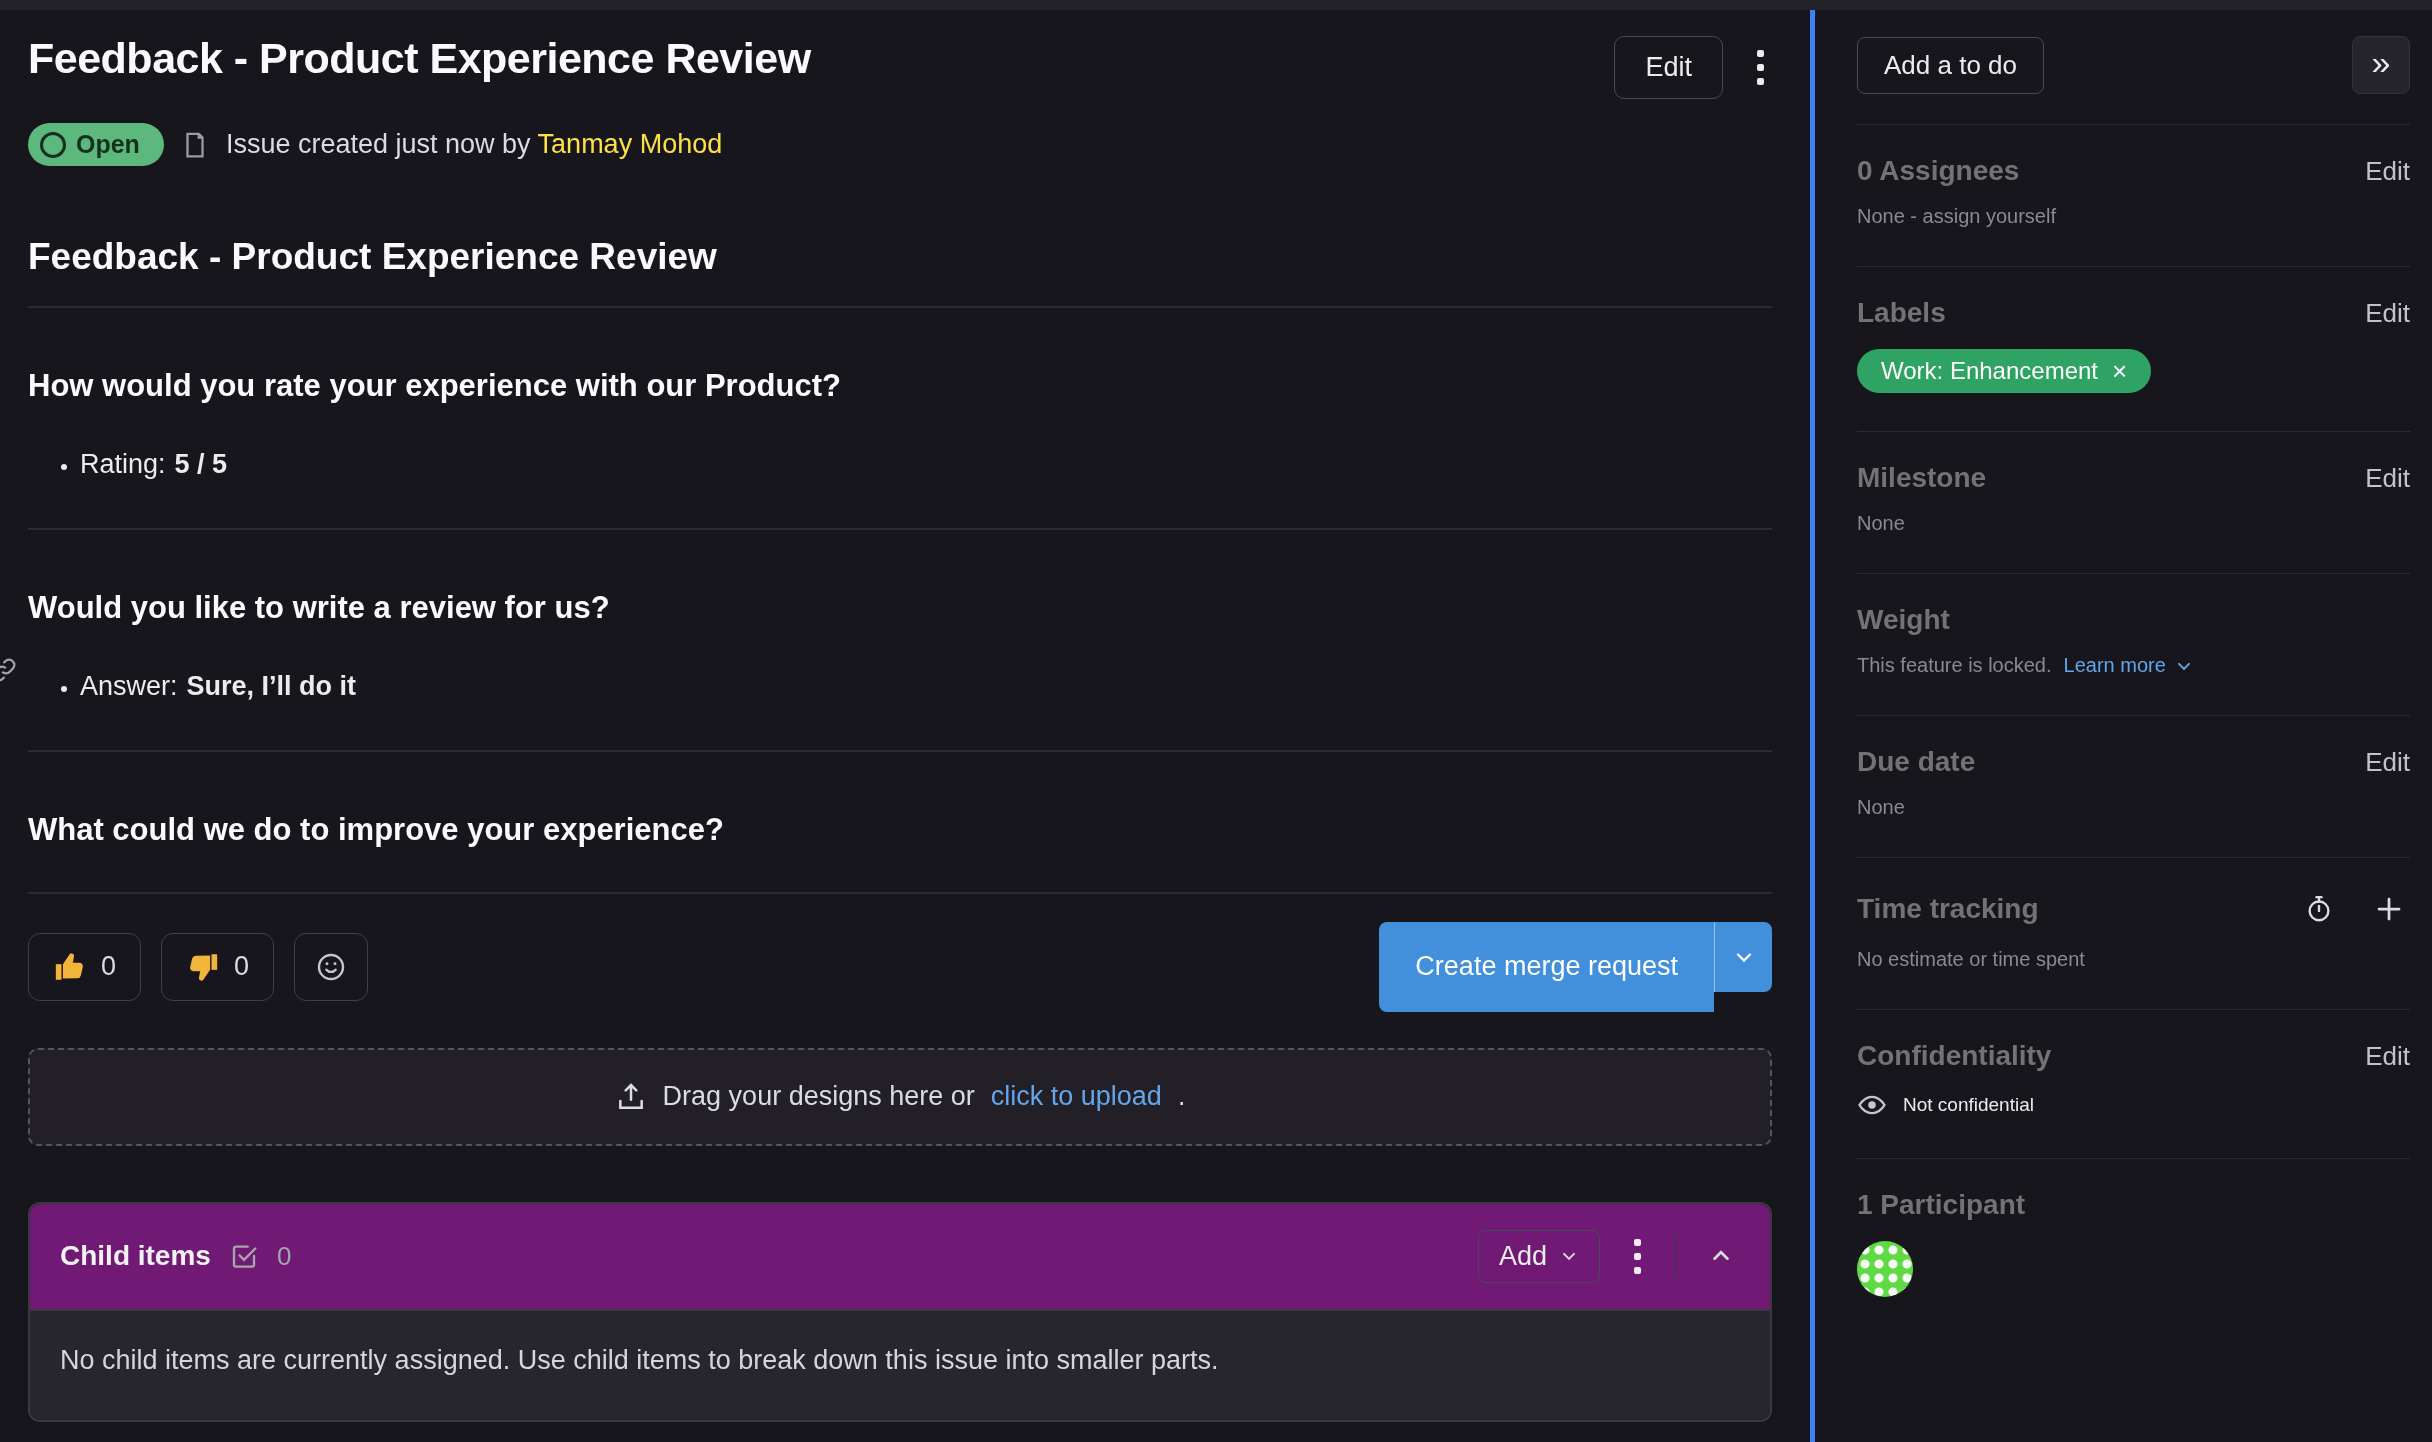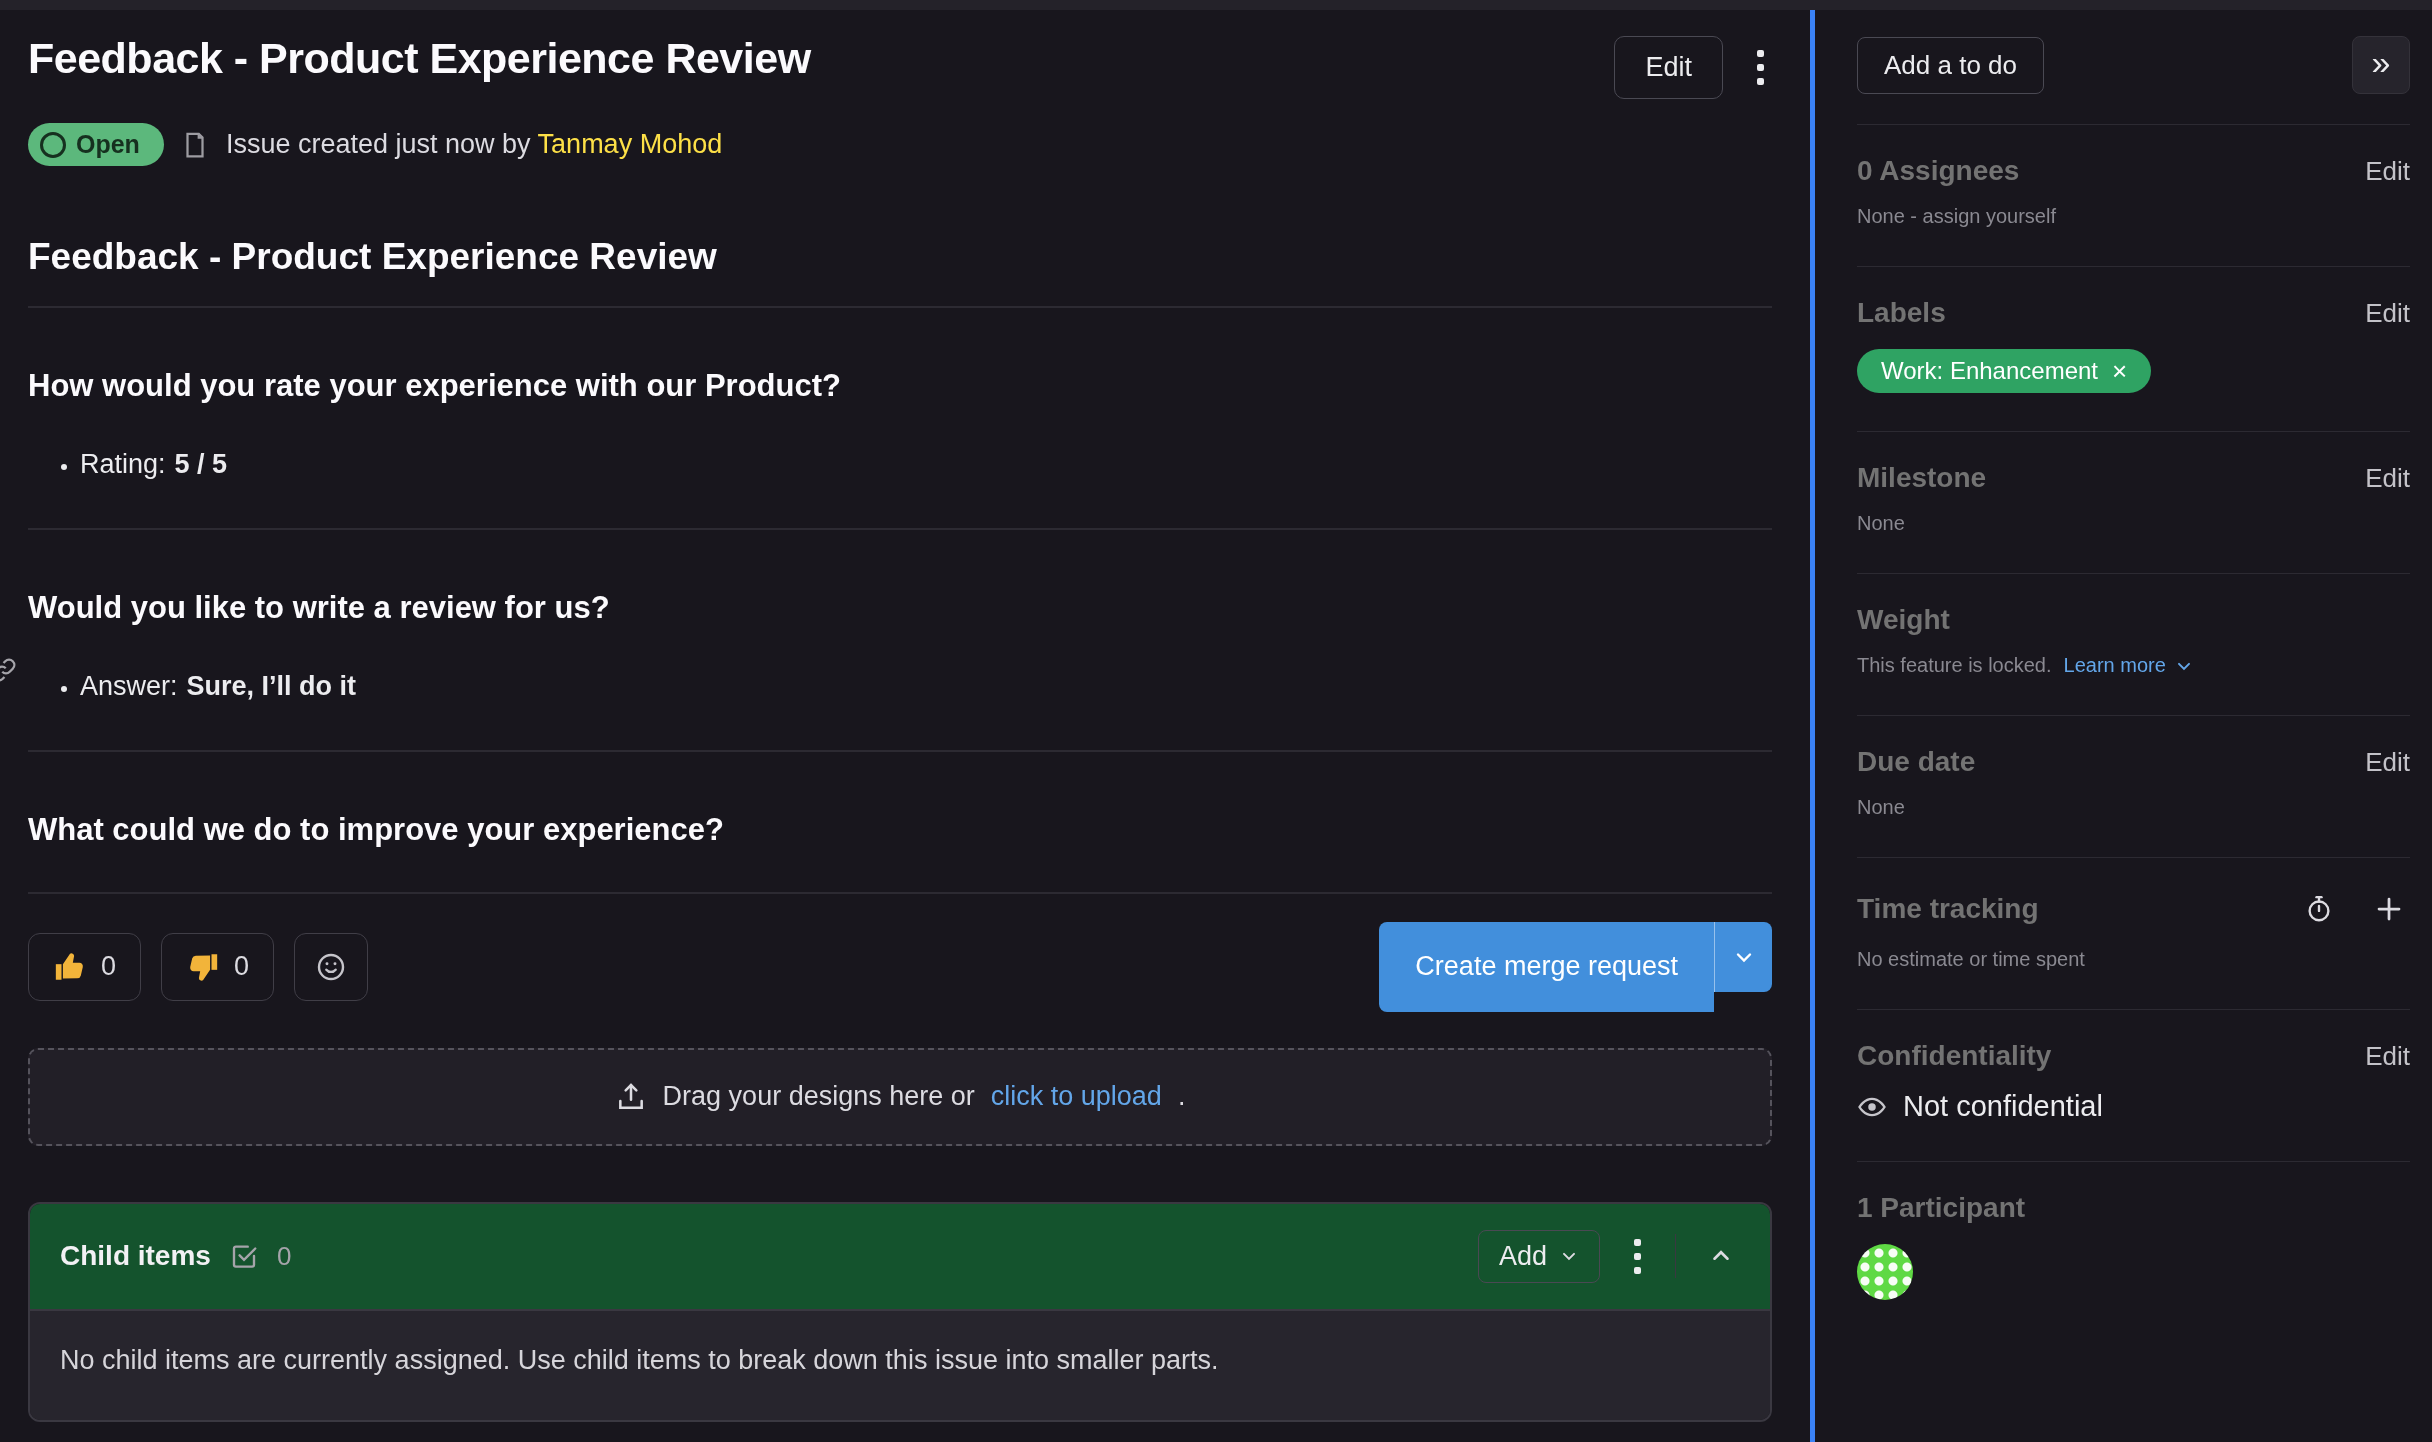--- a/index.html
+++ b/index.html
@@ -66,21 +66,21 @@
   }
 
   .upload-box {
     margin-top:36px; height:98px; border:2px dashed #55535c; border-radius:10px;
     background:#221f27; display:flex; align-items:center; justify-content:center;
     gap:16px; font-size:27px; color:#dcdbe1; cursor:pointer;
   }
   .upload-box .link { color:#63a6e9; text-decoration:none; }
 
   .child-card { margin-top:56px; border:2px solid #3a3841; border-radius:12px; overflow:hidden; }
-  .child-header { display:flex; justify-content:space-between; align-items:center; padding:26px 30px; background:#14532d; }
+  .child-header { display:flex; justify-content:space-between; align-items:center; padding:26px 30px; background:#701a75; }
   .child-left { display:flex; align-items:center; gap:18px; }
   .child-title { font-size:28px; font-weight:700; color:#f2f1f4; }
   .child-count { font-size:26px; color:#a5a4aa; }
   .child-right { display:flex; align-items:center; gap:26px; }
   .add-btn { display:inline-flex; align-items:center; gap:12px; padding:10px 20px; border-radius:8px; }
   .icon-btn { background:none; border:none; color:#dcdbe1; cursor:pointer; display:inline-flex; padding:6px; }
   .vdivider { width:1px; height:44px; background:#3a3841; }
   .child-body { background:#27252d; border-top:2px solid #3a3841; padding:34px 30px 44px; font-size:27px; color:#d6d5da; }
 
   
@@ -100,21 +100,21 @@
   .sb-value { margin-top:18px; font-size:20px; color:#8a8991; }
   .pill-row { margin-top:20px; }
   .label-pill {
     display:inline-flex; align-items:center; gap:14px; background:#2fa363; color:#fff;
     border-radius:999px; padding:8px 24px; font-size:24px; cursor:pointer;
   }
   .label-pill .close { font-size:26px; line-height:1; }
   .locked-line { display:flex; align-items:center; gap:12px; flex-wrap:wrap; }
   .locked-line .link { color:#63a6e9; text-decoration:none; display:inline-flex; align-items:center; gap:8px; }
   .head-icons { display:flex; align-items:center; gap:28px; color:#d5d4d9; }
-  .confid-value { display:flex; align-items:center; gap:16px; margin-top:18px; font-size:29px; color:#ececef; }
+  .confid-value { display:flex; align-items:center; gap:16px; margin-top:18px; font-size:19px; color:#ececef; }
   .confid-value svg { color:#c6c5cb; }
   .avatar {
     margin-top:20px; width:56px; height:56px; border-radius:50%;
     background-color:#5fd944;
     background-image:radial-gradient(rgba(255,255,255,.95) 4px, transparent 5px);
     background-size:14px 14px; background-position:1px 2px;
     cursor:pointer;
   }
   svg { display:block; }
 </style>

